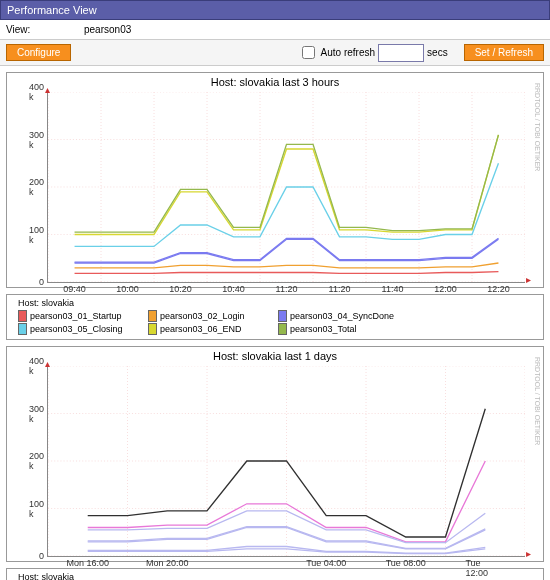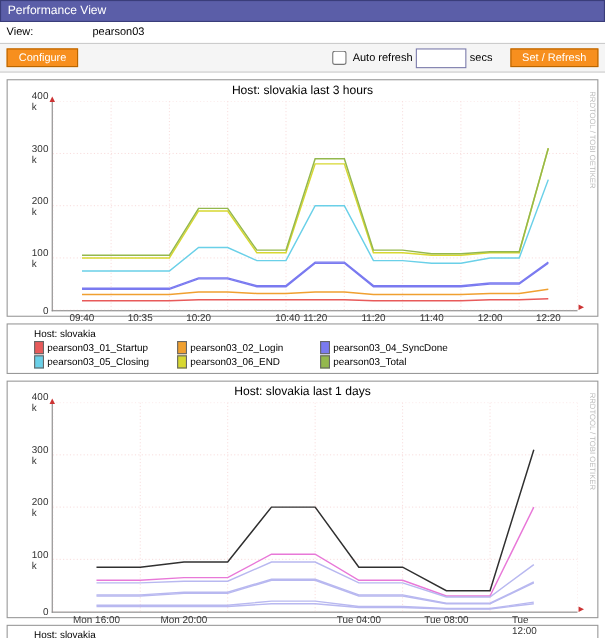--- a/index.html
+++ b/index.html
@@ -72,21 +72,21 @@
     position: absolute;
     right: 2px;
     top: 10px;
     writing-mode: vertical-rl;
     font-size: 7px;
     color: #bbb;
   }
   .legendbox {
     margin: 0 6px 6px 6px;
     border: 1px solid #999;
-    padding: 3px 24px;
+    padding: 3px 11px;
     font-size: 9px;
   }
   .legendhdr { font-weight: normal; padding-bottom: 2px; }
   .legrow { display: flex; flex-wrap: wrap; }
   .legitem { display: inline-flex; align-items: center; width: 130px; margin-bottom: 1px; }
   .swatch { width: 7px; height: 10px; margin-right: 3px; border: 1px solid #666; }
   svg.lines { position: absolute; inset: 0; width: 100%; height: 100%; }
   path.series { fill: none; stroke-width: 1.3; }
   .arrowx { position:absolute; right:-6px; bottom:-3px; color:#c33; font-size:10px;}
   .arrowy { position:absolute; left:-3px; top:-8px; color:#c33; font-size:10px;}
@@ -117,23 +117,23 @@
       <div class="chartbox">
         <div class="charttitle">Host: slovakia last 3 hours</div>
         <div class="sidetext">RRDTOOL / TOBI OETIKER</div>
         <div class="plot">
           <div class="ytick" style="top: 190px;">0</div>
           <div class="ytick" style="top: 142.5px;">100 k</div>
           <div class="ytick" style="top: 95px;">200 k</div>
           <div class="ytick" style="top: 47.5px;">300 k</div>
           <div class="ytick" style="top: 0px;">400 k</div>
           <div class="xtick" style="left: 5.55556%;">09:40</div>
-          <div class="xtick" style="left: 16.6667%;">10:35</div>
+          <div class="xtick" style="left: 16.6667%;">10:00</div>
           <div class="xtick" style="left: 27.7778%;">10:20</div>
-          <div class="xtick" style="left: 38.8889%; margin-left: 28px;">10:40</div>
+          <div class="xtick" style="left: 38.8889%;">10:40</div>
           <div class="xtick" style="left: 50%;">11:20</div>
           <div class="xtick" style="left: 61.1111%;">11:20</div>
           <div class="xtick" style="left: 72.2222%;">11:40</div>
           <div class="xtick" style="left: 83.3333%;">12:00</div>
           <div class="xtick" style="left: 94.4444%;">12:20</div>
           <svg class="lines" viewBox="0 0 460 190" preserveAspectRatio="none">
             <g class="grid">
               <line x1="0" x2="460" y1="190" y2="190"></line>
               <line x1="0" x2="460" y1="142.5" y2="142.5"></line>
               <line x1="0" x2="460" y1="95" y2="95"></line>

